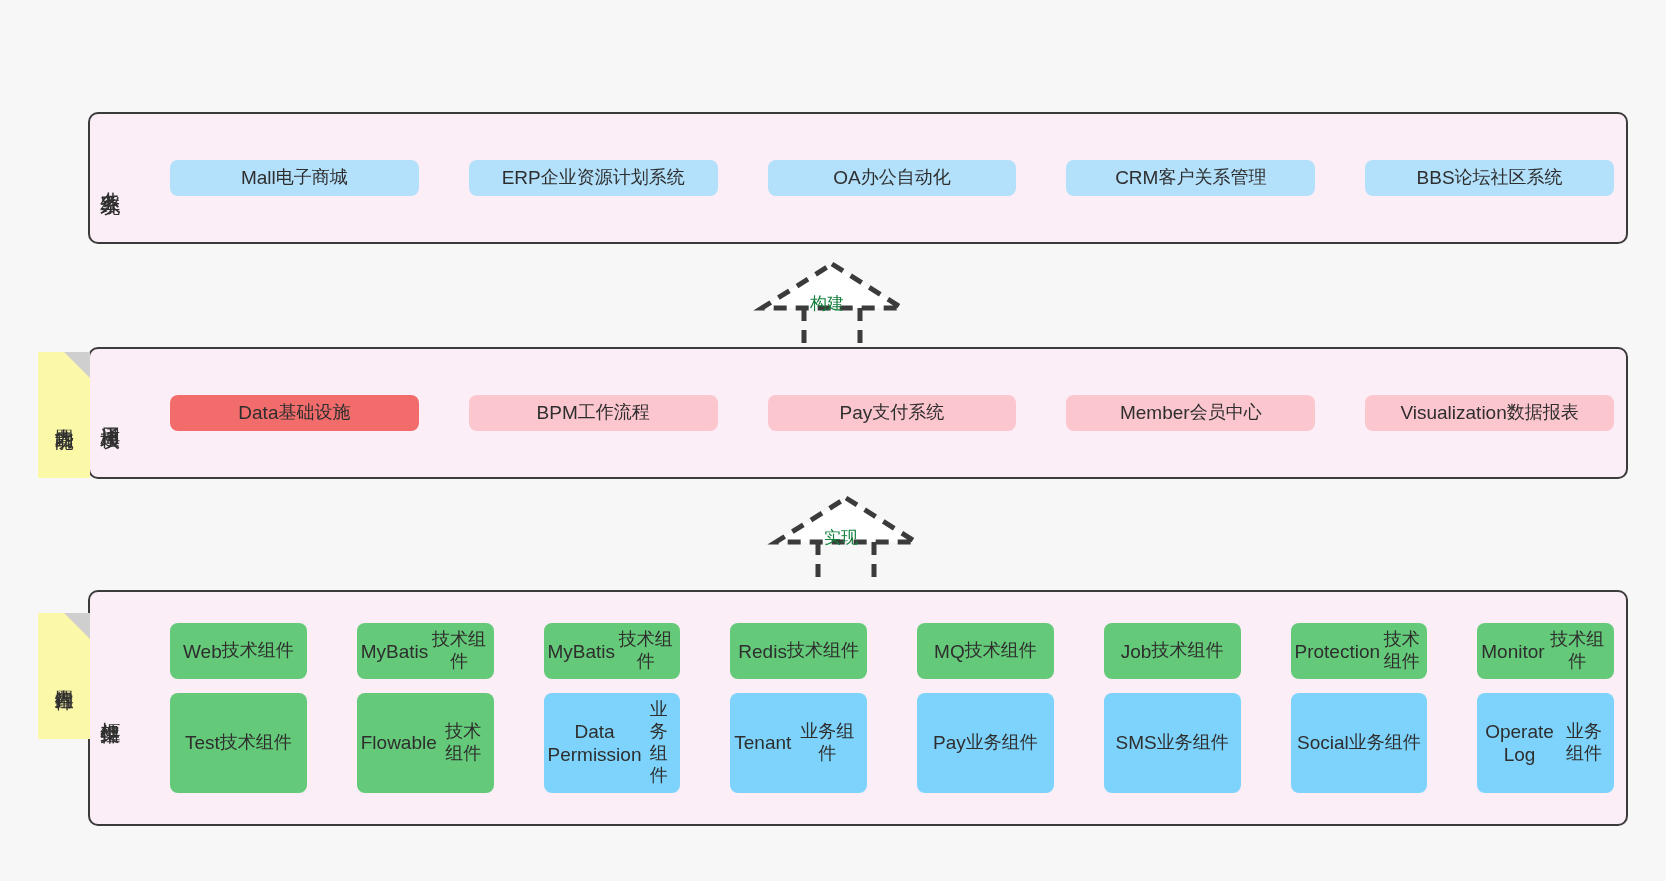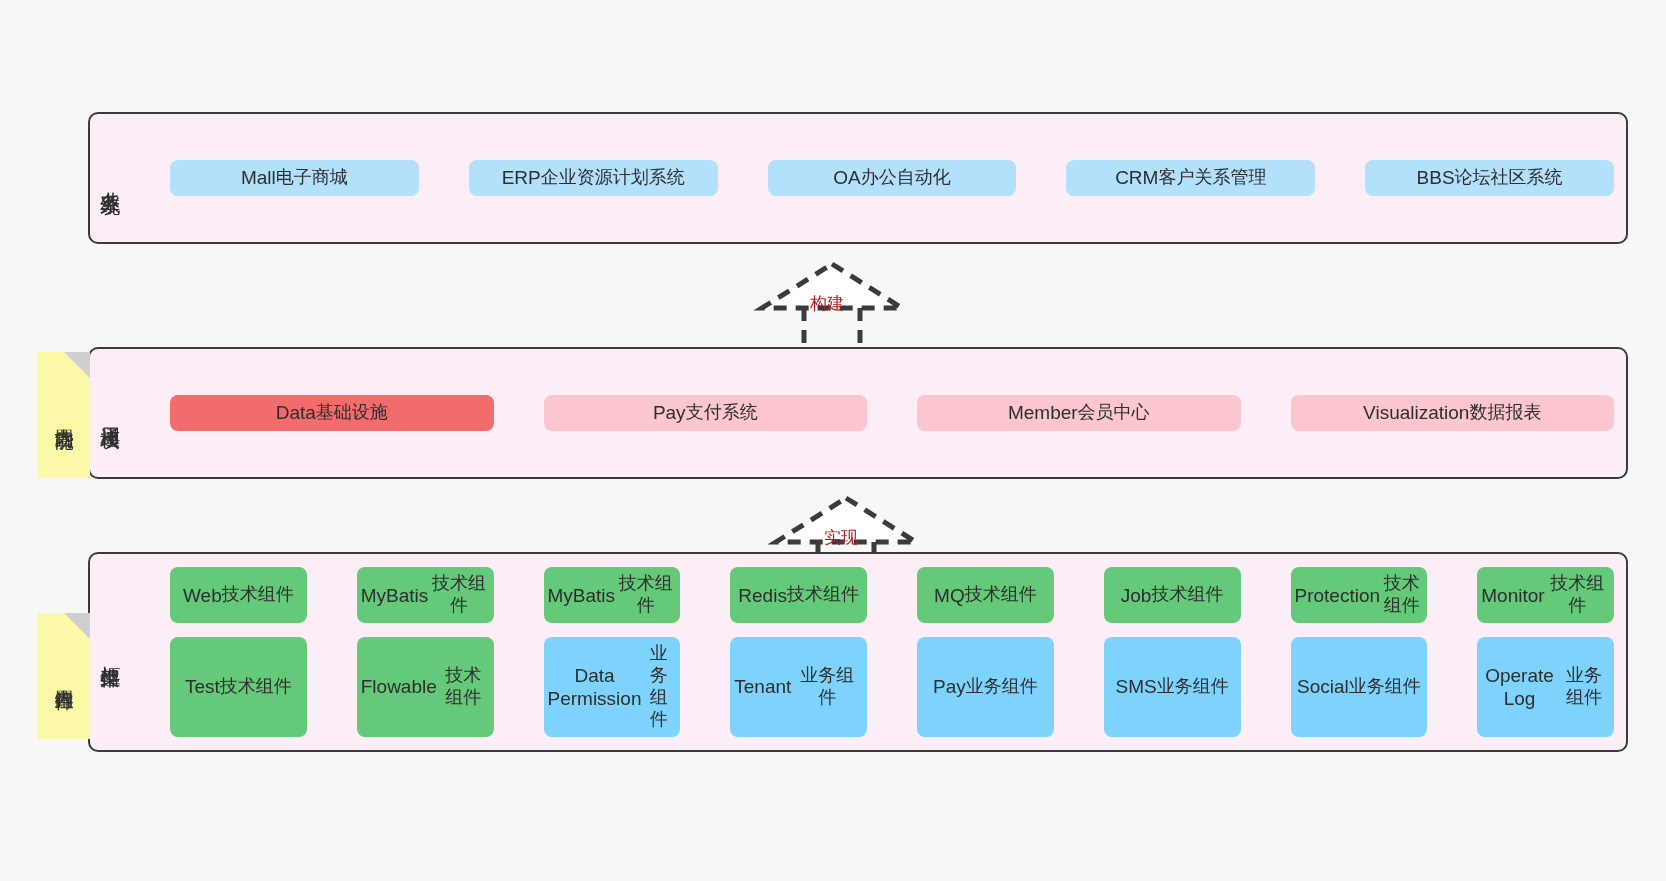--- a/index.html
+++ b/index.html
@@ -114,21 +114,21 @@
   }
 
   
   .arrow {
     position: absolute;
     pointer-events: none;
   }
   .arrow-label {
     position: absolute;
     font-size: 17px;
-    color: #b91c1c;
+    color: #15803d;
     background: transparent;
     user-select: none;
     white-space: nowrap;
   }
 </style>
 </head>
 <body>
 
 <div id="diagram">
 
@@ -168,20 +168,24 @@
 
   <div class="layer" id="layer-common" style="left:88px; top:347px; width:1540px; height:132px;">
     <div class="layer-title">通用模块</div>
     <div class="layer-body">
       <div class="row">
         <div class="node c-red">
           <span class="n-title">Data</span>
           <span class="n-sub">基础设施</span>
         </div>
         <div class="node c-pink">
+          <span class="n-title">BPM</span>
+          <span class="n-sub">工作流程</span>
+        </div>
+        <div class="node c-pink">
           <span class="n-title">Pay</span>
           <span class="n-sub">支付系统</span>
         </div>
         <div class="node c-pink">
           <span class="n-title">Member</span>
           <span class="n-sub">会员中心</span>
         </div>
         <div class="node c-pink">
           <span class="n-title">Visualization</span>
           <span class="n-sub">数据报表</span>
@@ -194,21 +198,21 @@
     <span class="fold"></span>
     <span>内置功能</span>
   </div>
 
   <svg class="arrow" style="left:766px; top:492px; width:160px; height:92px;" viewBox="0 0 160 92">
     <polygon points="80,6 150,50 10,50" fill="#ffffff" stroke="#3b3b3b" stroke-width="5" stroke-dasharray="13,9" stroke-linejoin="miter"></polygon>
     <path d="M 52,50 L 52,92 M 108,50 L 108,92" fill="none" stroke="#3b3b3b" stroke-width="5" stroke-dasharray="13,9"></path>
   </svg>
   <div class="arrow-label" style="left:824px; top:526px;">实现</div>
 
-  <div class="layer" id="layer-framework" style="left:88px; top:552px; width:1540px; height:200px;">
+  <div class="layer" id="layer-framework" style="left:88px; top:590px; width:1540px; height:236px;">
     <div class="layer-title">框架组件</div>
     <div class="layer-body">
 
       <div class="row">
         <div class="node c-green">
           <span class="n-title">Web</span>
           <span class="n-sub">技术组件</span>
         </div>
         <div class="node c-green">
           <span class="n-title">MyBatis</span>

